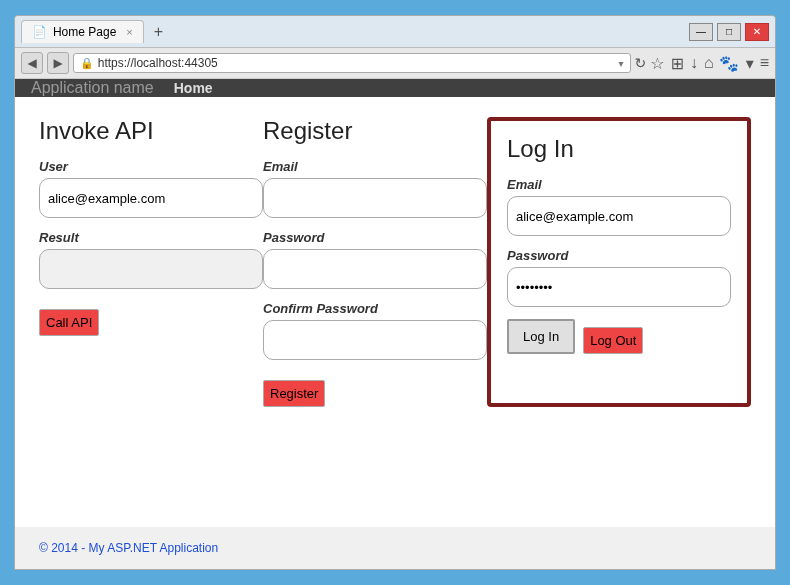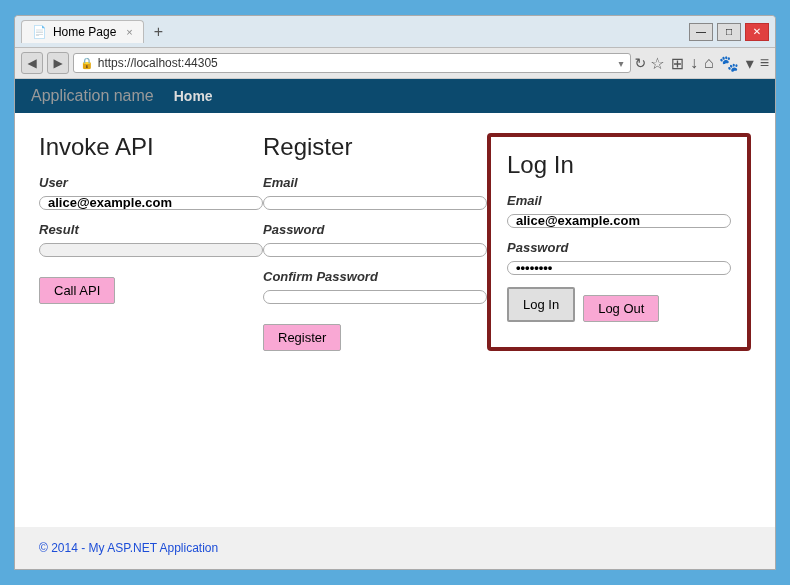--- a/index.html
+++ b/index.html
@@ -147,22 +147,22 @@
       gap: 6px;
       color: #555;
       font-size: 16px;
     }
     .toolbar-icons span {
       cursor: pointer;
     }
 
     
     .nav-bar {
-      background: #0c4a6e;
-      padding: 8px 16px;
+      background: #404040;
+      padding: 0 16px;
       display: flex;
       align-items: center;
       gap: 20px;
     }
     .app-name {
       color: #999;
       font-size: 16px;
     }
     .nav-link {
       color: #ddd;
@@ -206,32 +206,31 @@
       font-style: italic;
     }
 
     .form-input {
       width: 100%;
       border: 1px solid #aaa;
       padding: 5px 8px;
       font-size: 13px;
       border-radius: 10px;
       background: white;
-      height: 14px;
-      font-weight: bold;
+      height: 40px;
     }
 
     .form-input.result-field {
       background: #f0f0f0;
     }
 
     .btn {
-      background: #f9a8d4;
-      border: 1px solid #aaa;
-      padding: 5px 14px;
+      background: #ef4444;
+      border: 1px solid #aaa;
+      padding: 5px 6px;
       font-size: 13px;
       cursor: pointer;
       border-radius: 2px;
       margin-top: 8px;
     }
 
     .log-in-section {
       border: 4px solid #7f1d1d;
       border-radius: 4px;
       padding: 14px 16px;

